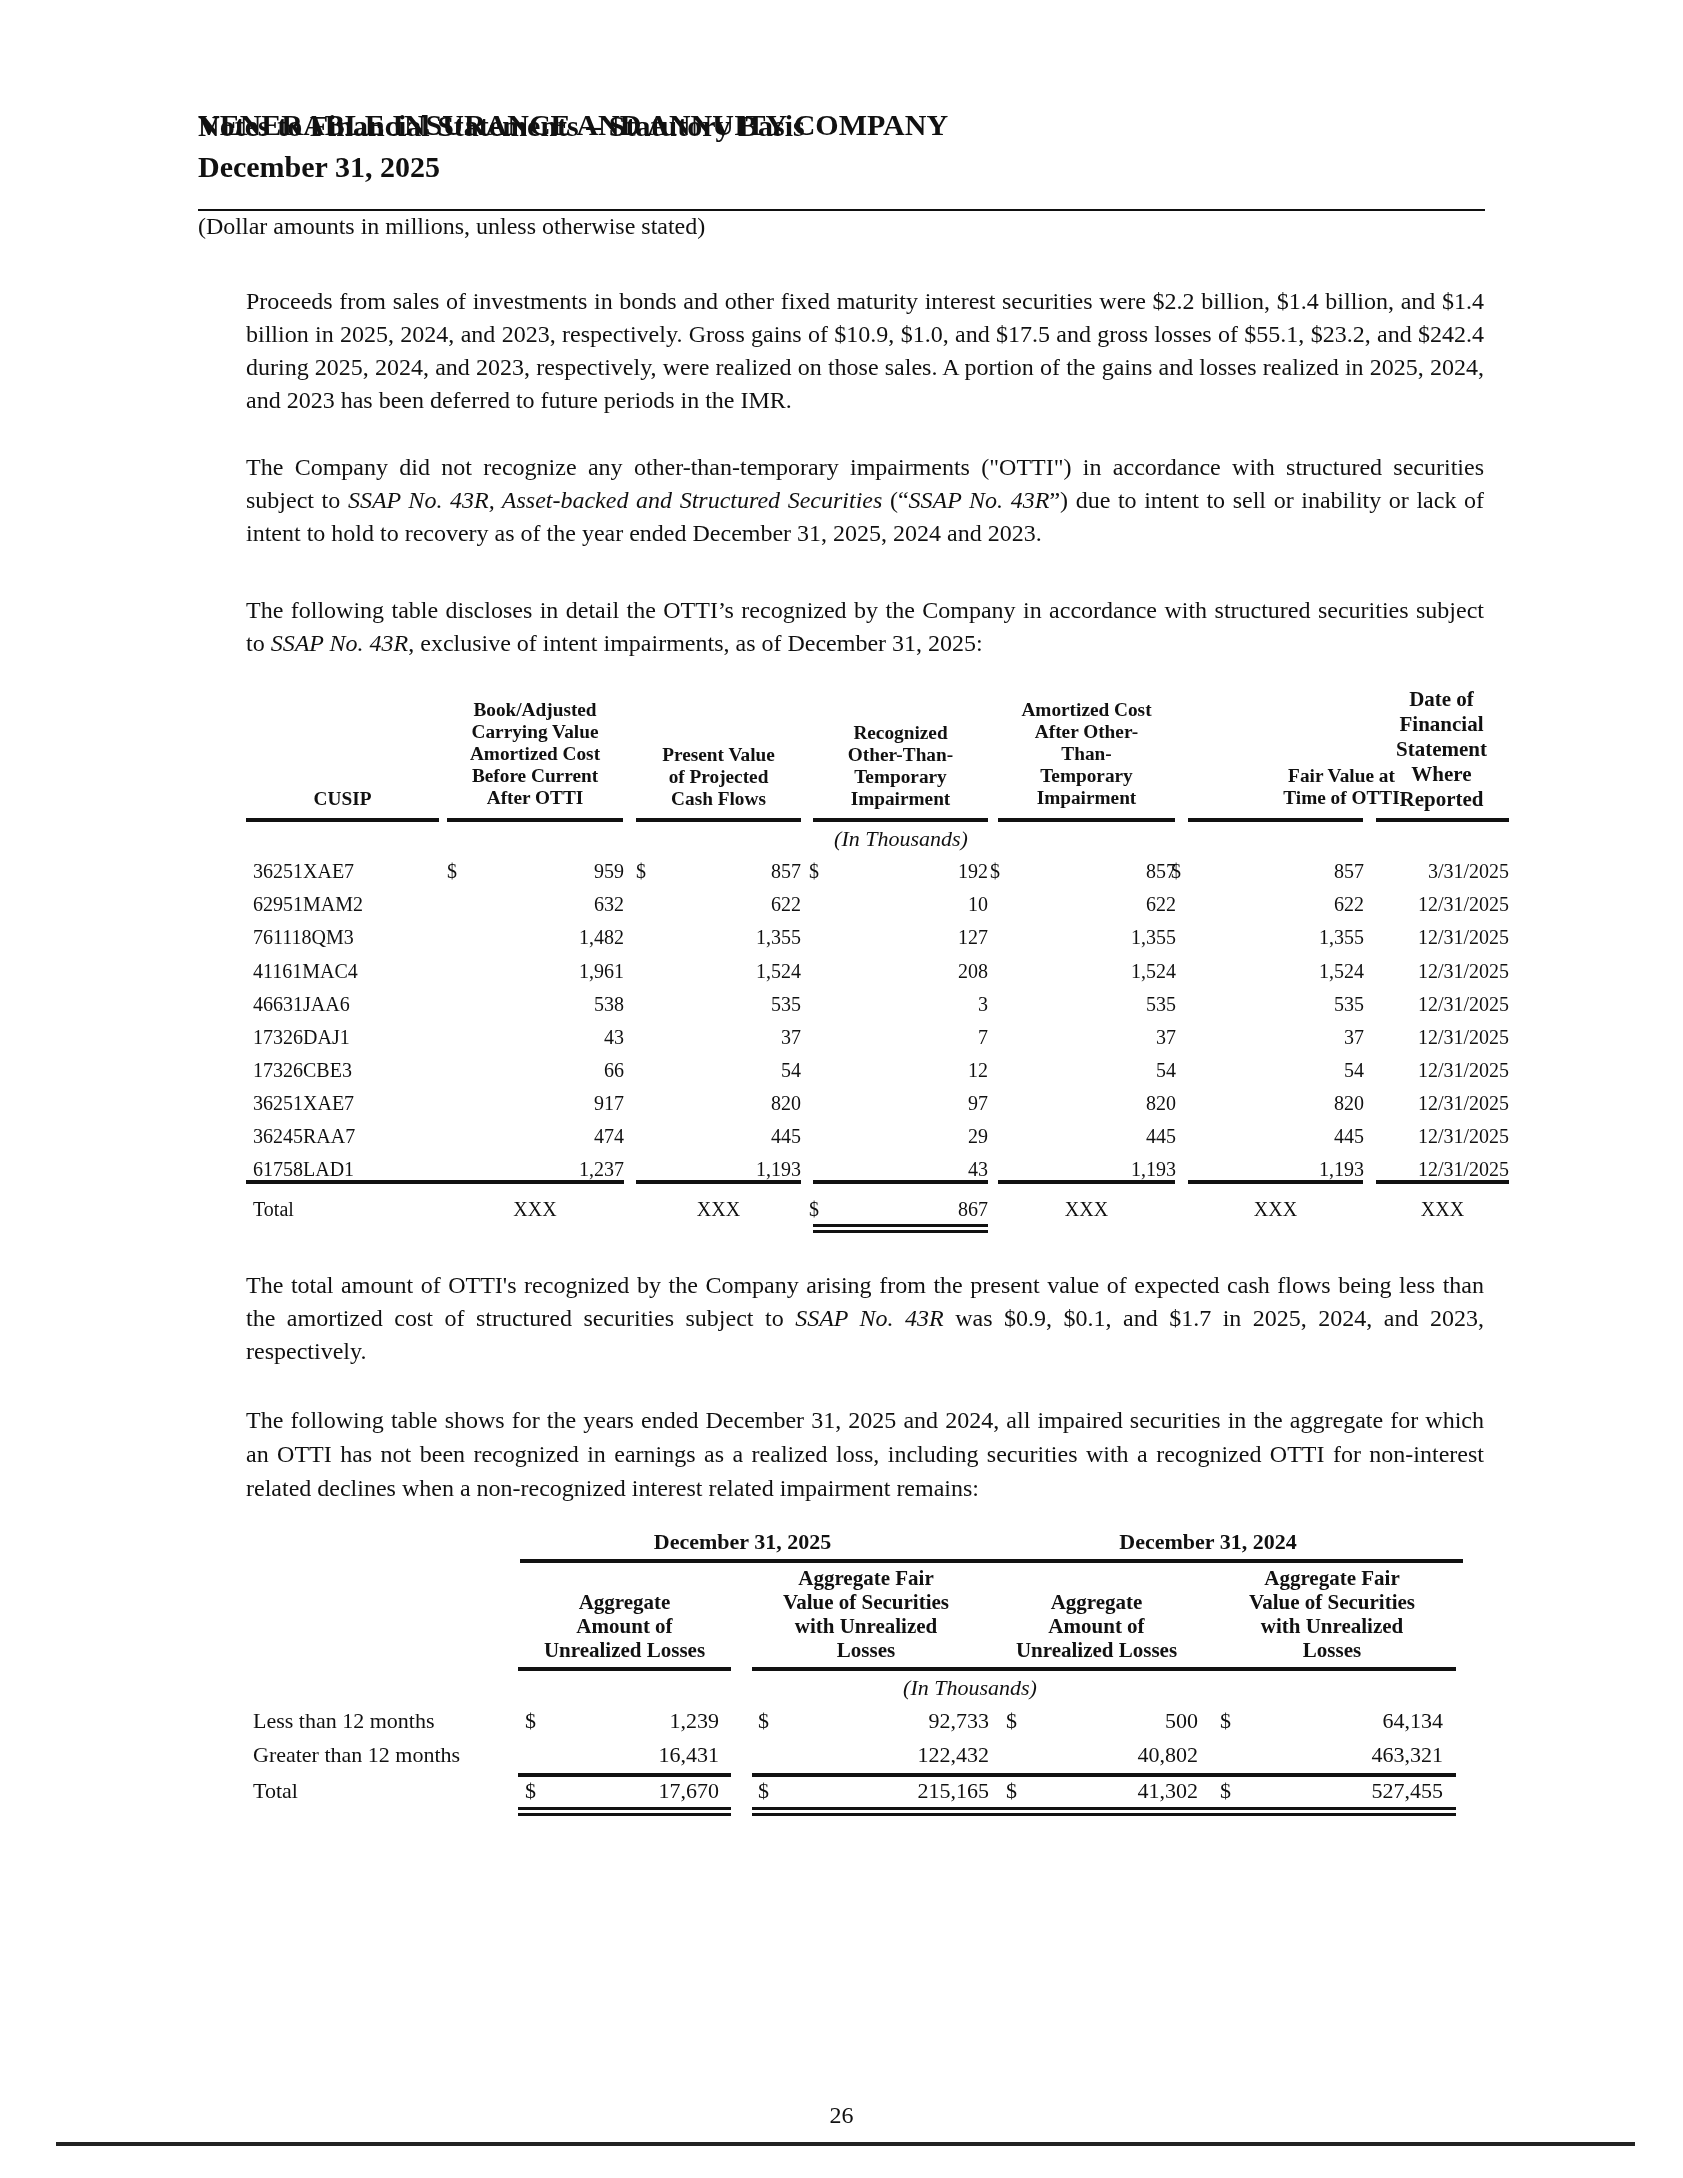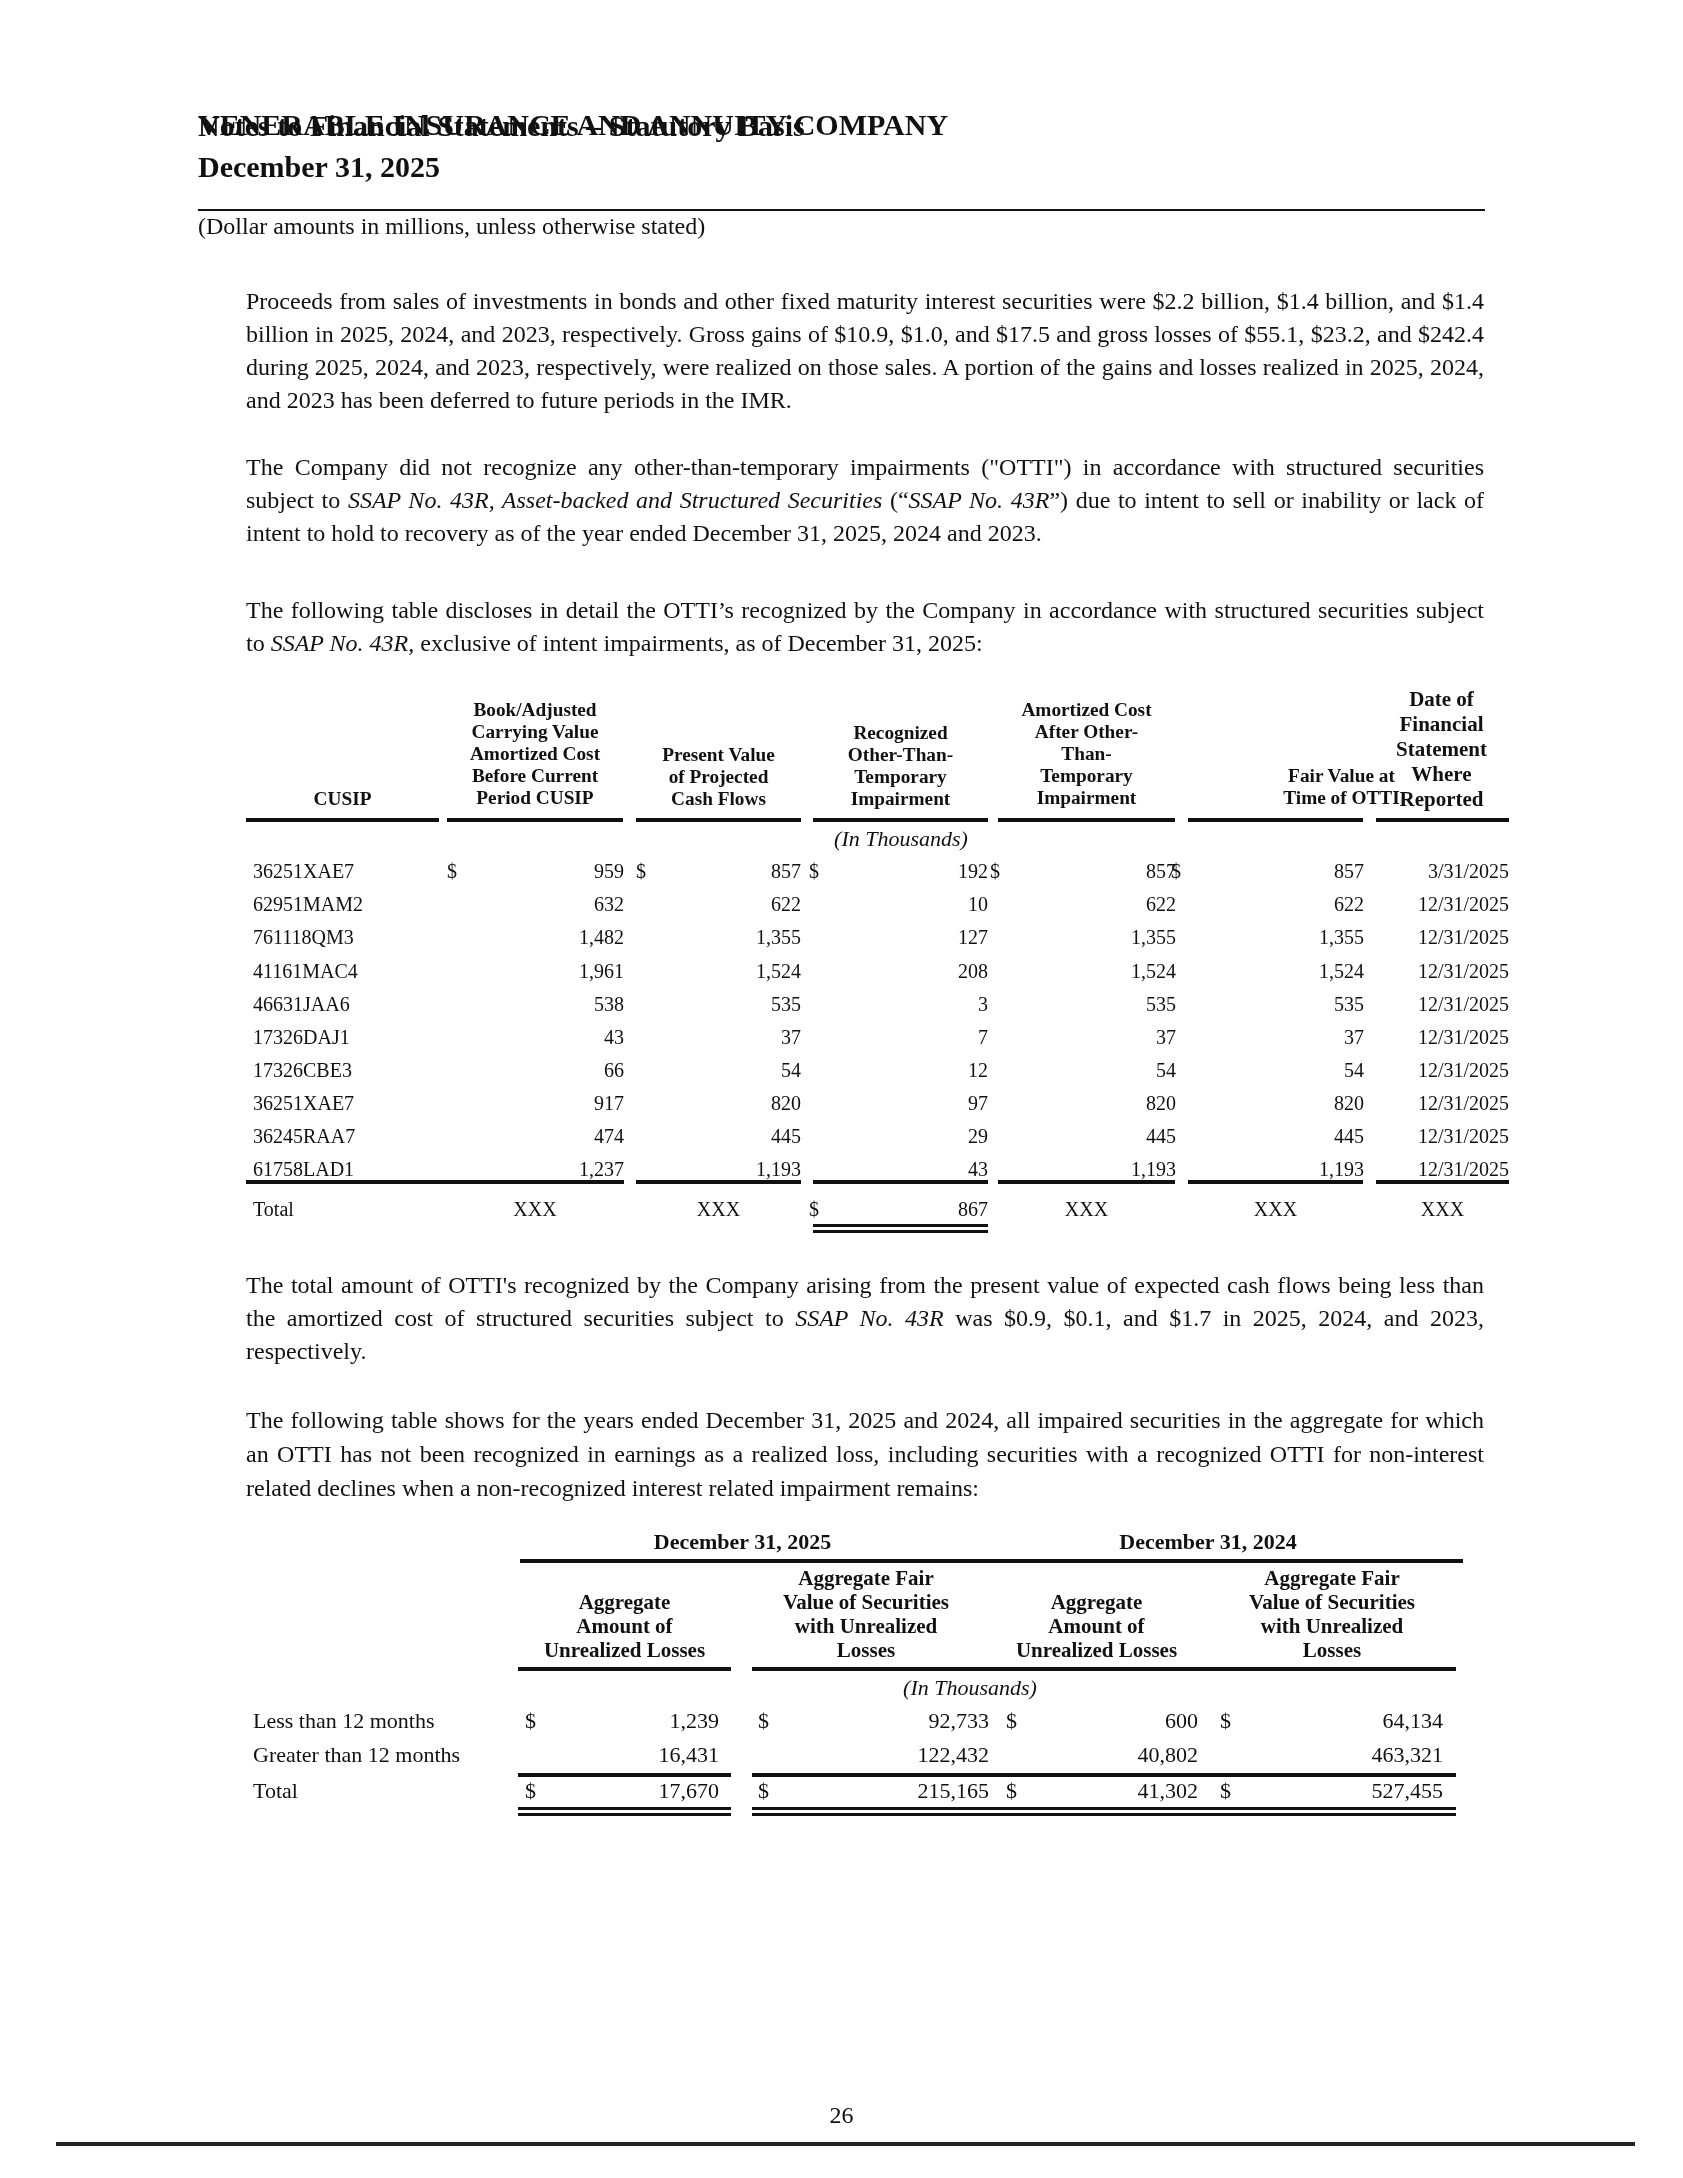--- a/index.html
+++ b/index.html
@@ -48,21 +48,21 @@
 <div>
 
   <div class="t1-head" style="left:246px; width:193px; top:788px;">
       <div>CUSIP</div>
     </div>
   <div class="t1-head" style="left:447px; width:176px; top:699px;">
     <div>Book/Adjusted</div>
     <div>Carrying Value</div>
     <div>Amortized Cost</div>
     <div>Before Current</div>
-    <div>Period CUSIP</div>
+    <div>After OTTI</div>
   </div>
   <div class="t1-head" style="left:636px; width:165px; top:744px;">
     <div>Present Value</div>
     <div>of Projected</div>
     <div>Cash Flows</div>
   </div>
   <div class="t1-head" style="left:813px; width:175px; top:722px;">
     <div>Recognized</div>
     <div>Other-Than-</div>
     <div>Temporary</div>
@@ -250,21 +250,21 @@
   <div class="rule" style="left:752px; width:704px; top:1667px;"></div>
 
   <div class="cell ital" style="left:861px; width:218px; top:1676px; text-align:center; font-size:22px;">(In Thousands)</div>
 
   <div class="cell2" style="left:253px; top:1707px;">Less than 12 months</div>
   <div class="cell2" style="left:525px; top:1707px;">$</div>
   <div class="cell2 num" style="left:594px; width:125px; top:1707px;">1,239</div>
   <div class="cell2" style="left:758px; top:1707px;">$</div>
   <div class="cell2 num" style="left:842px; width:147px; top:1707px;">92,733</div>
   <div class="cell2" style="left:1006px; top:1707px;">$</div>
-  <div class="cell2 num" style="left:1069px; width:129px; top:1707px;">600</div>
+  <div class="cell2 num" style="left:1069px; width:129px; top:1707px;">500</div>
   <div class="cell2" style="left:1220px; top:1707px;">$</div>
   <div class="cell2 num" style="left:1287px; width:156px; top:1707px;">64,134</div>
 
   <div class="cell2" style="left:253px; top:1741px;">Greater than 12 months</div>
   <div class="cell2 num" style="left:594px; width:125px; top:1741px;">16,431</div>
   <div class="cell2 num" style="left:842px; width:147px; top:1741px;">122,432</div>
   <div class="cell2 num" style="left:1069px; width:129px; top:1741px;">40,802</div>
   <div class="cell2 num" style="left:1287px; width:156px; top:1741px;">463,321</div>
 
   <div class="rule" style="left:518px; width:213px; top:1773px;"></div>

